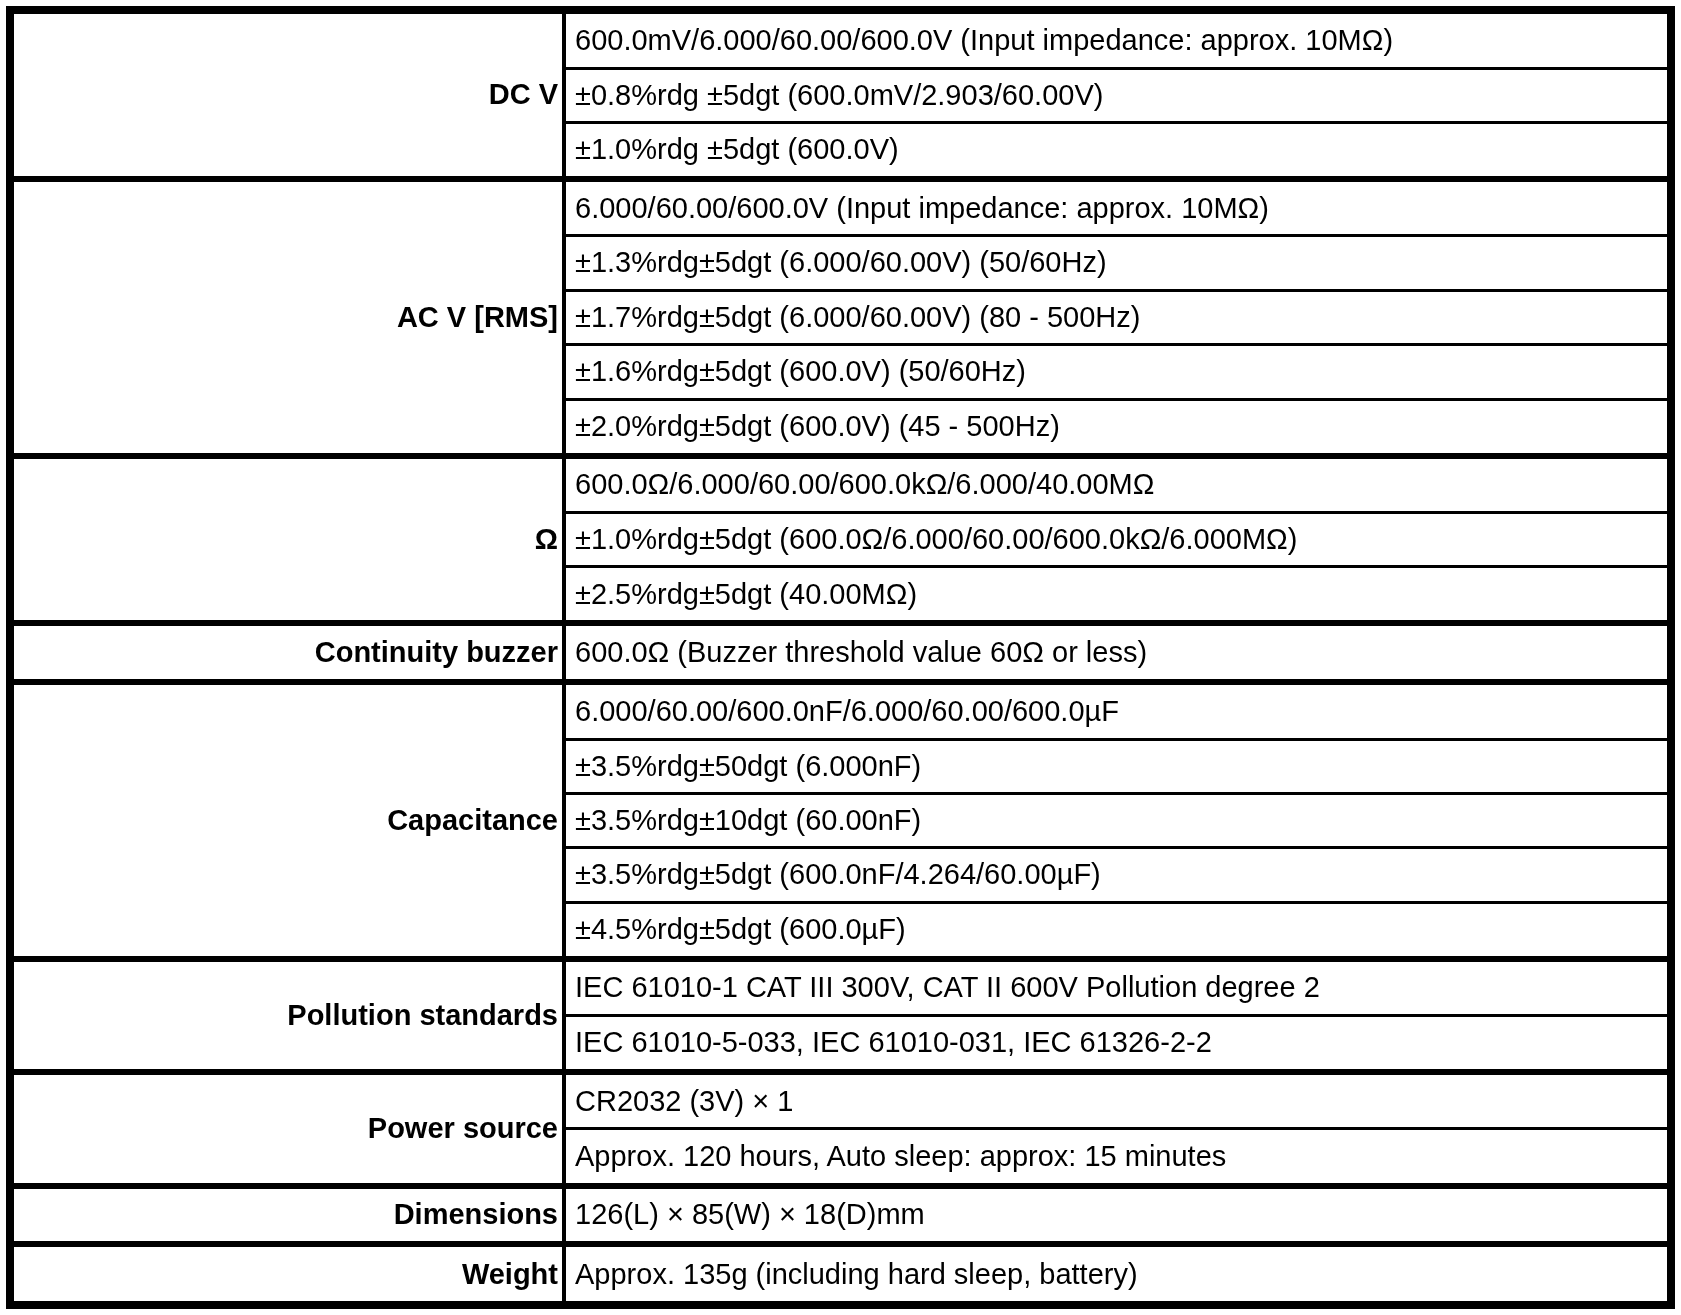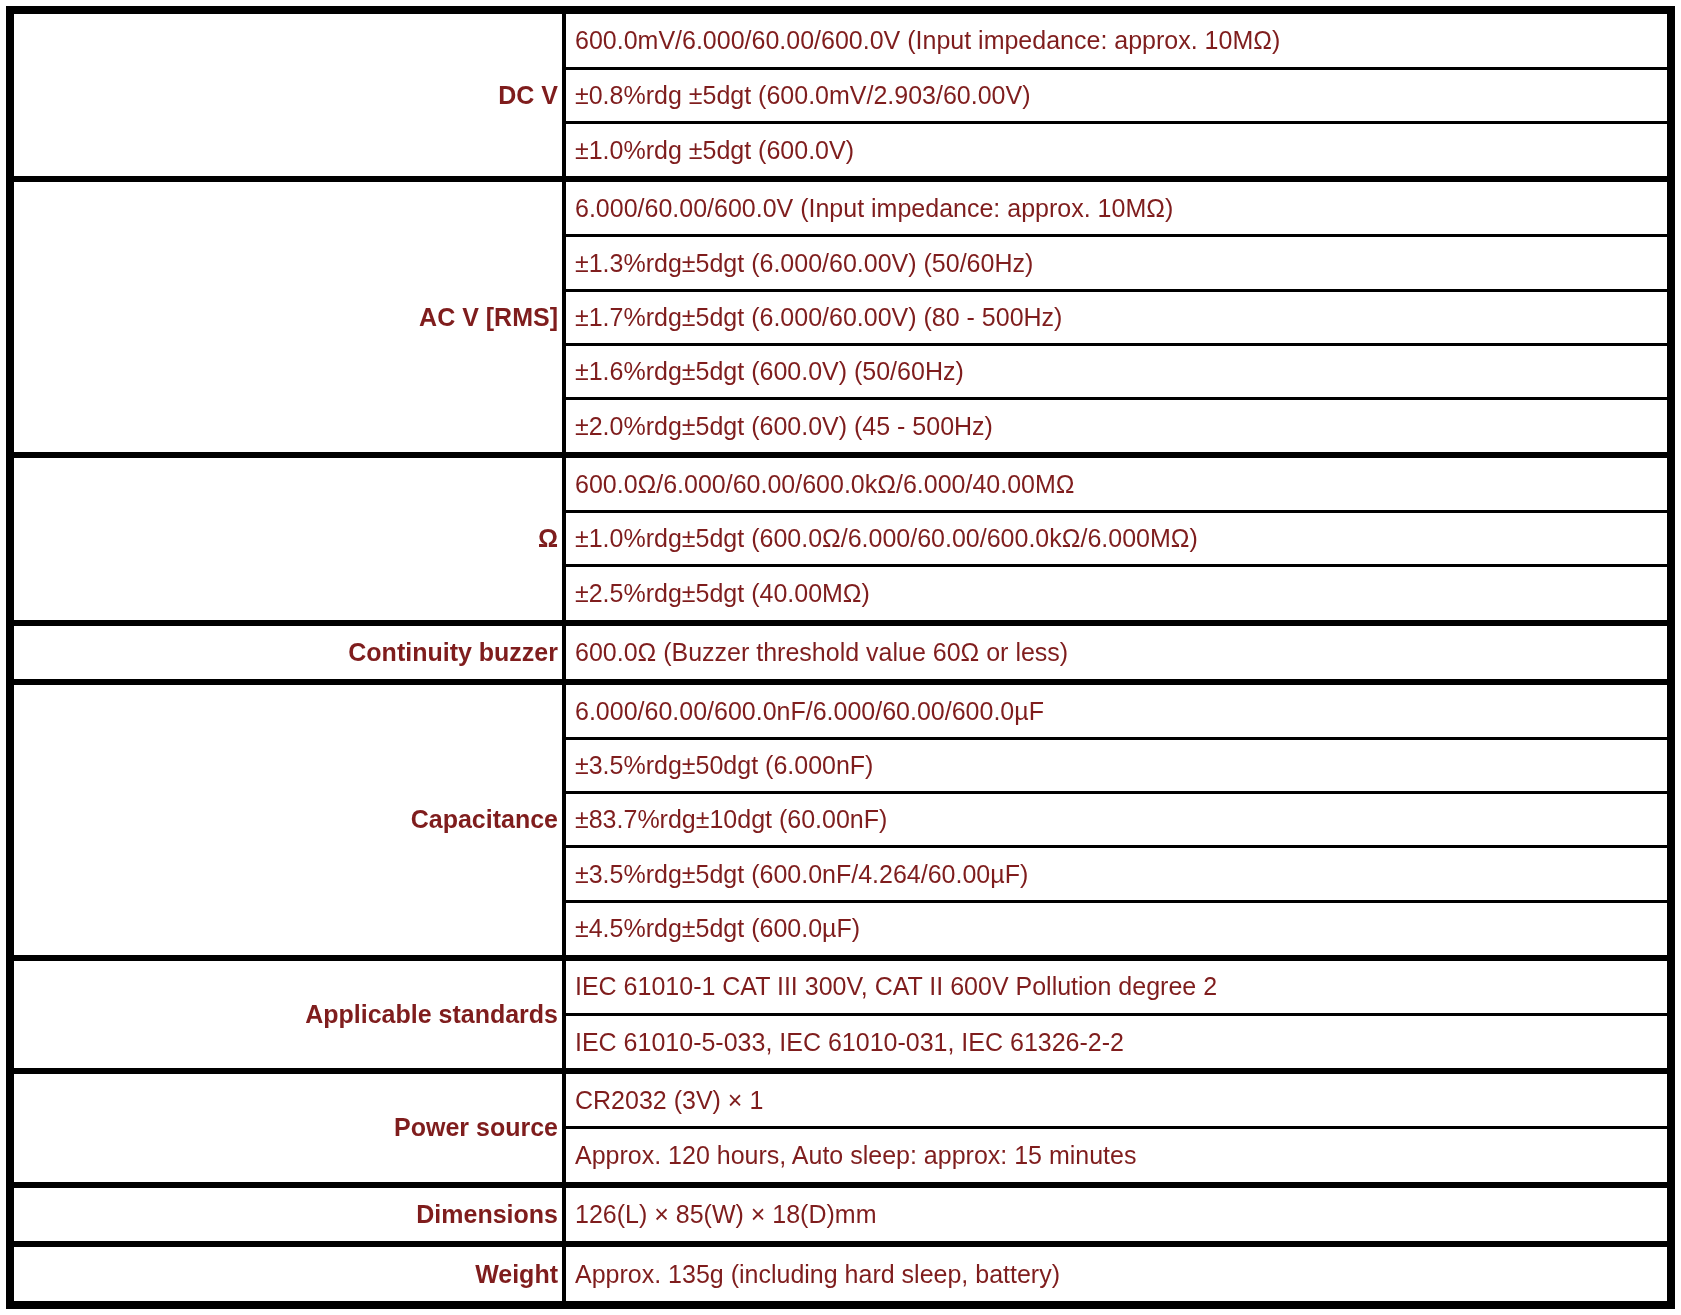--- a/index.html
+++ b/index.html
@@ -18,22 +18,22 @@
   table.spec-table {
     width: 100%;
     height: 100%;
     border-collapse: collapse;
     table-layout: fixed;
     border: 8px solid #000000;
   }
   table.spec-table th,
   table.spec-table td {
     border: 3px solid #000000;
-    color: #7f1d1d;
-    font-size: 25px;
+    color: #000000;
+    font-size: 29px;
     line-height: 1.15;
     vertical-align: middle;
     white-space: nowrap;
     overflow: hidden;
     background: #ffffff;
   }
   table.spec-table th.label-cell {
     font-weight: bold;
     text-align: right;
     padding: 0 4px 0 6px;
@@ -101,30 +101,30 @@
           <td class="value-cell">600.0Ω (Buzzer threshold value 60Ω or less)</td>
         </tr>
         <tr class="group-start">
           <th class="label-cell" rowspan="5">Capacitance</th>
           <td class="value-cell">6.000/60.00/600.0nF/6.000/60.00/600.0µF</td>
         </tr>
         <tr>
           <td class="value-cell">±3.5%rdg±50dgt (6.000nF)</td>
         </tr>
         <tr>
-          <td class="value-cell">±83.7%rdg±10dgt (60.00nF)</td>
+          <td class="value-cell">±3.5%rdg±10dgt (60.00nF)</td>
         </tr>
         <tr>
           <td class="value-cell">±3.5%rdg±5dgt (600.0nF/4.264/60.00µF)</td>
         </tr>
         <tr>
           <td class="value-cell">±4.5%rdg±5dgt (600.0µF)</td>
         </tr>
         <tr class="group-start">
-          <th class="label-cell" rowspan="2">Applicable standards</th>
+          <th class="label-cell" rowspan="2">Pollution standards</th>
           <td class="value-cell">IEC 61010-1 CAT III 300V, CAT II 600V Pollution degree 2</td>
         </tr>
         <tr>
           <td class="value-cell">IEC 61010-5-033, IEC 61010-031, IEC 61326-2-2</td>
         </tr>
         <tr class="group-start">
           <th class="label-cell" rowspan="2">Power source</th>
           <td class="value-cell">CR2032 (3V) × 1</td>
         </tr>
         <tr>

